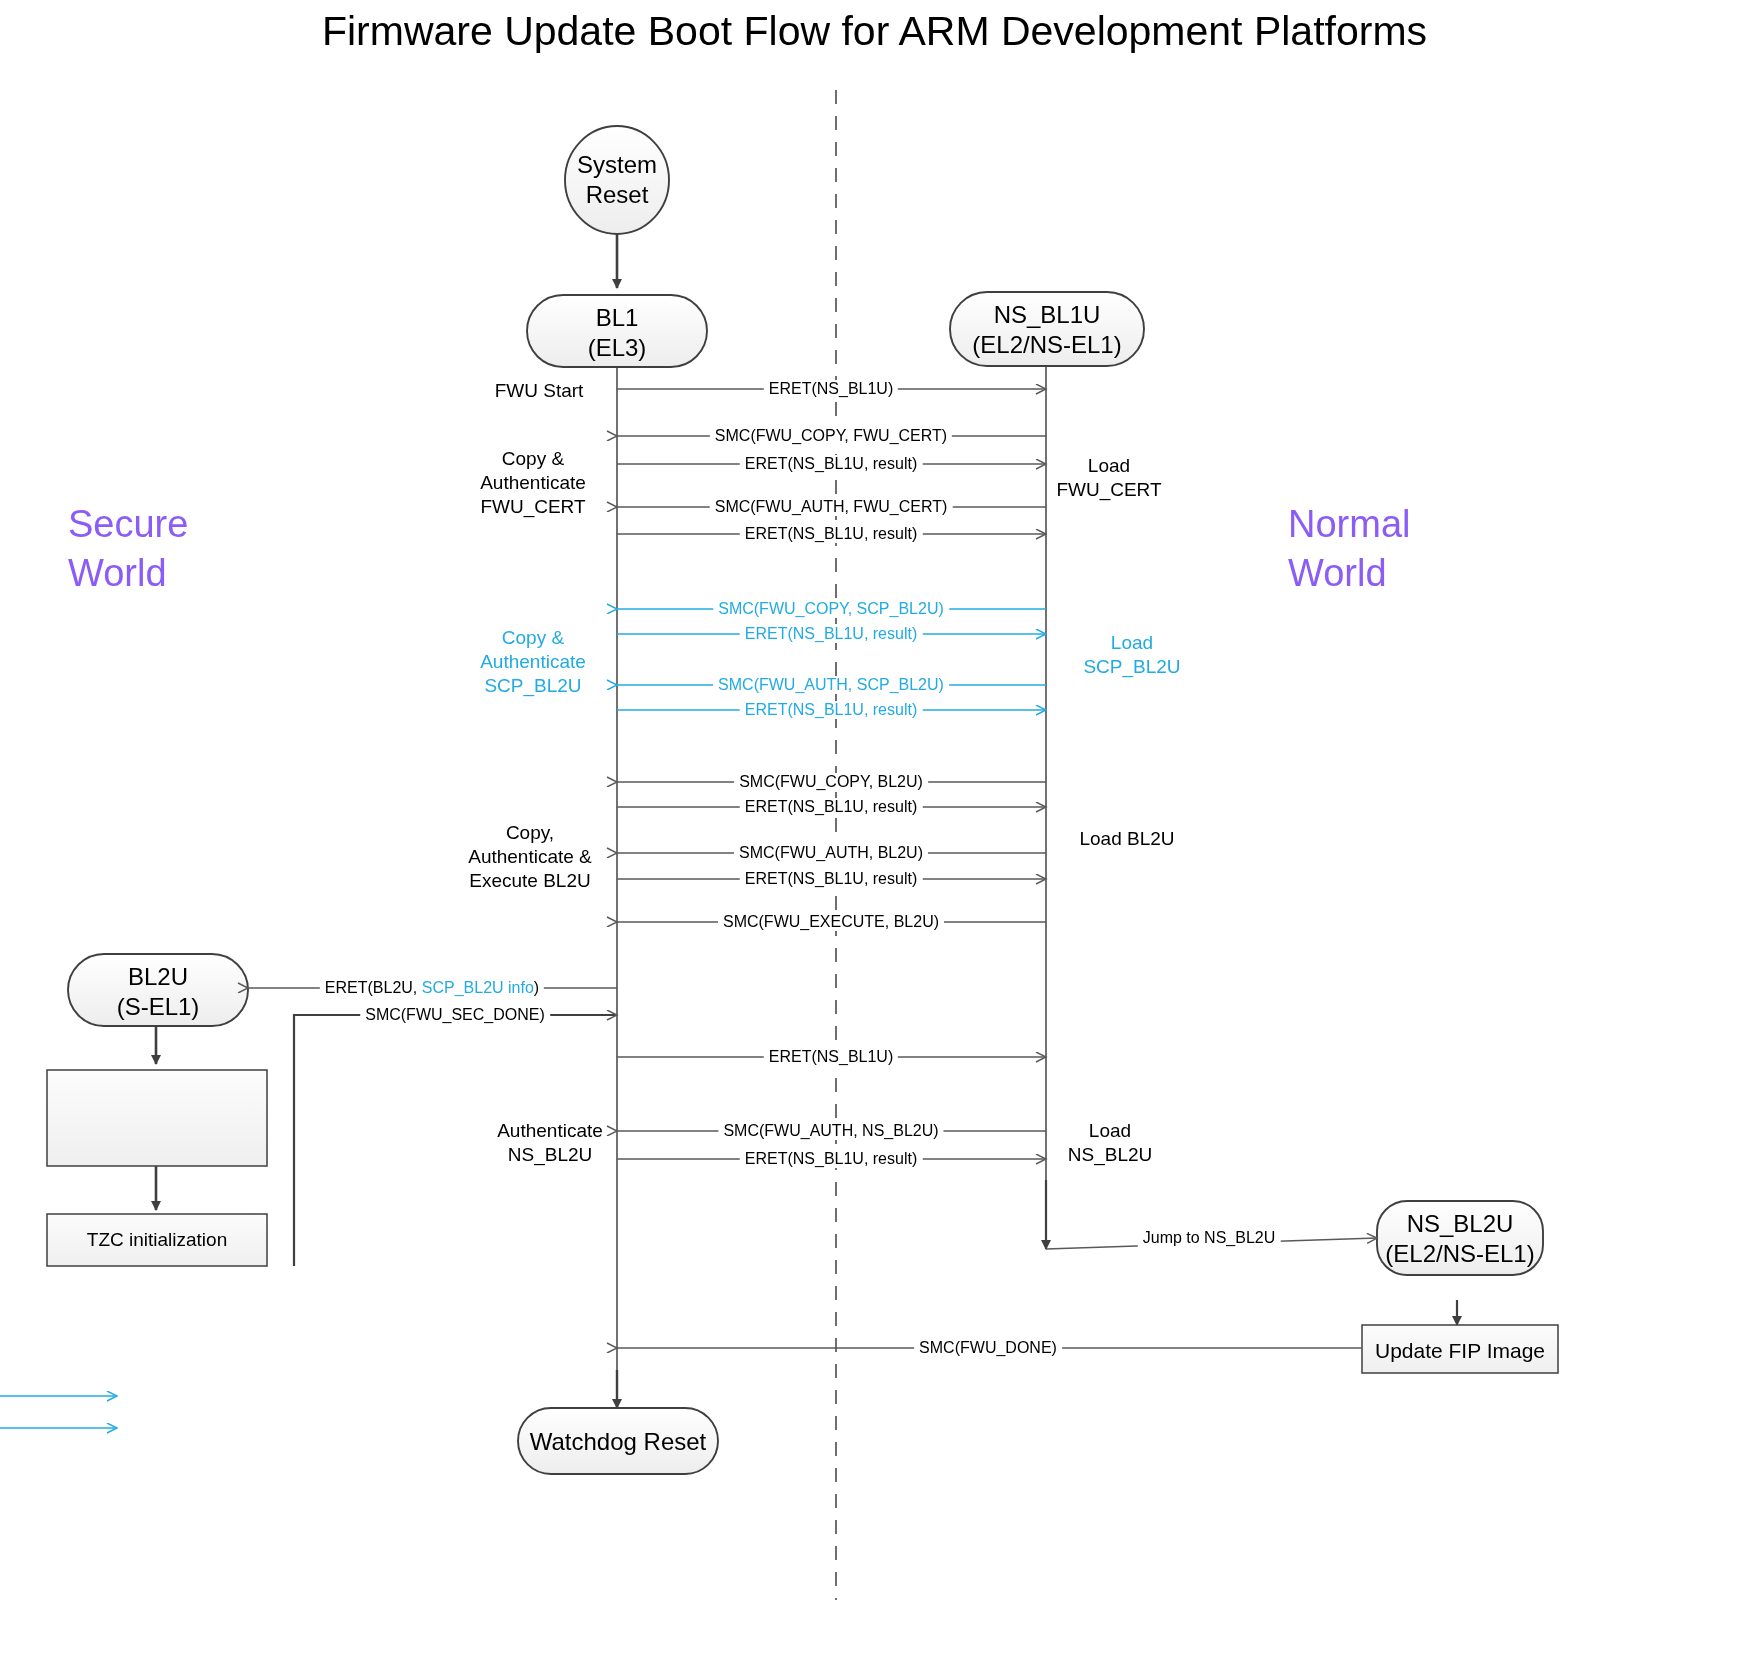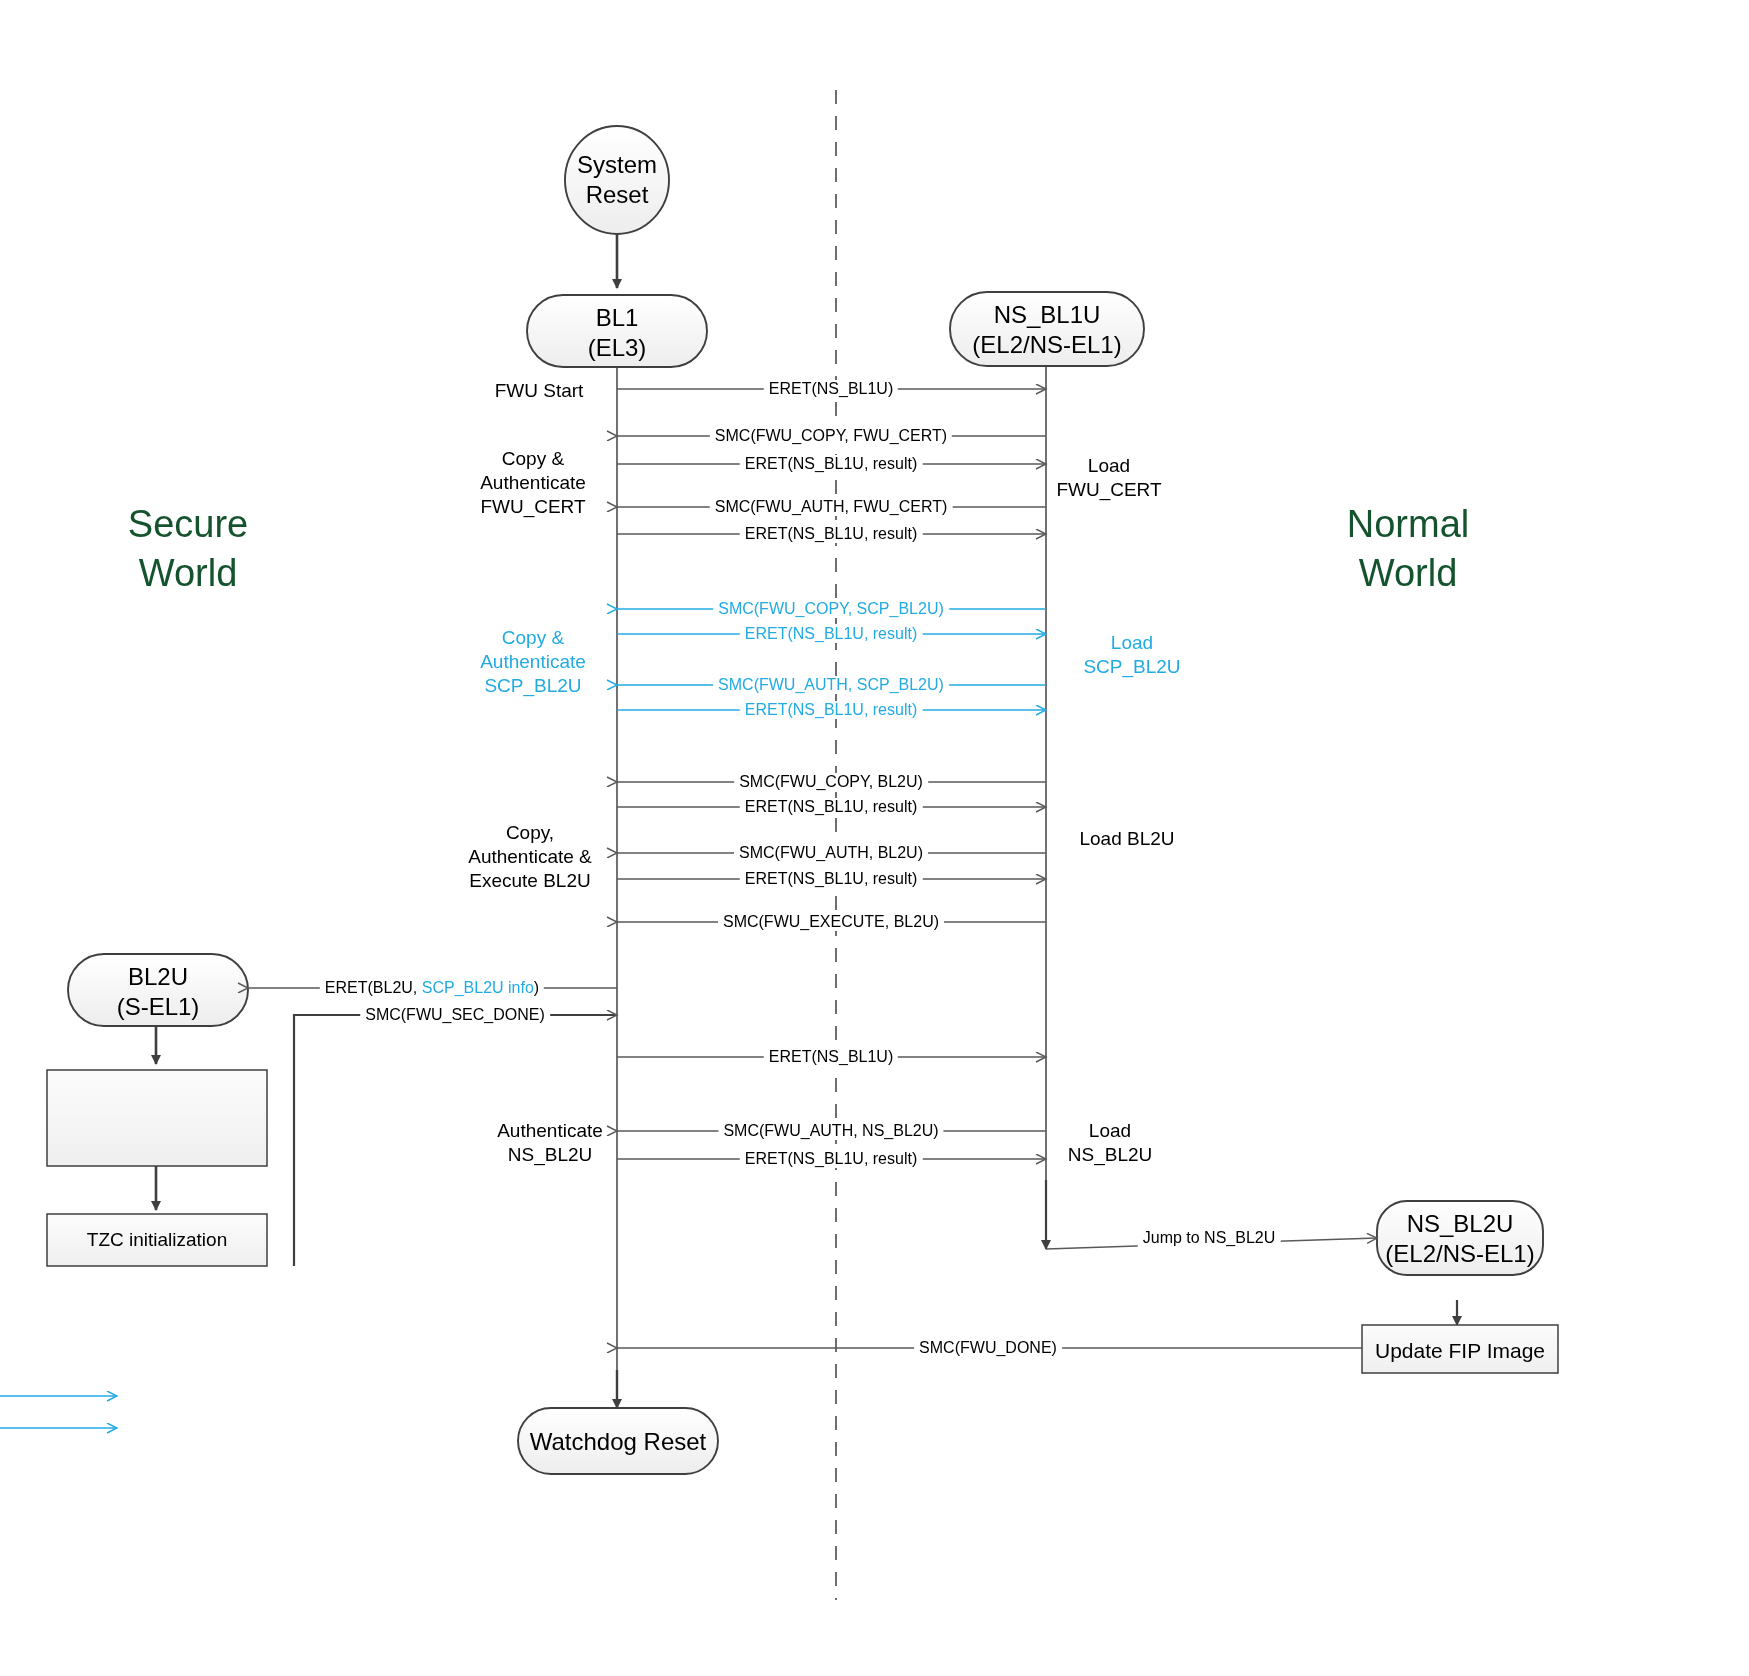--- a/index.html
+++ b/index.html
@@ -33,22 +33,22 @@
     text-align: center;
     font-size: 41px;
     font-family: "Liberation Sans", sans-serif;
     color: #000000;
     letter-spacing: 0px;
   }
   .worldlbl {
     position: absolute;
     font-size: 38px;
     line-height: 1.28;
-    text-align: center;
-    color: #14532d;
+    text-align: left;
+    color: #8b5cf6;
     font-family: "Liberation Sans", sans-serif;
   }
   .nodelbl {
     position: absolute;
     text-align: center;
     font-size: 24px;
     line-height: 1.25;
     color: #000000;
     font-family: "Liberation Sans", sans-serif;
     pointer-events: none;
@@ -198,20 +198,21 @@
     <line x1="617" y1="1159" x2="1046" y2="1159" stroke="#595959" stroke-width="1.5" marker-end="url(#arrOpen)"></line>
 
     <line x1="1046" y1="1249" x2="1377" y2="1238" stroke="#595959" stroke-width="1.5" marker-end="url(#arrOpen)"></line>
 
     <line x1="1362" y1="1348" x2="617" y2="1348" stroke="#595959" stroke-width="1.5" marker-end="url(#arrOpenL)"></line>
 
     <line x1="0" y1="1396" x2="117" y2="1396" stroke="#22ABE3" stroke-width="1.6" marker-end="url(#arrOpenCy)"></line>
     <line x1="0" y1="1428" x2="117" y2="1428" stroke="#22ABE3" stroke-width="1.6" marker-end="url(#arrOpenCy)"></line>
   </svg>
 
+  <div class="title">Firmware Update Boot Flow for ARM Development Platforms</div>
 
   <div class="worldlbl" style="left:68px; top:500px; width:240px; white-space:pre-line;">Secure
 World</div>
   <div class="worldlbl" style="left:1288px; top:500px; width:240px; white-space:pre-line;">Normal
 World</div>
 
   <div class="nodelbl" style="left:547px; top:150px; width:140px;">
     <div>System</div>
     <div>Reset</div>
   </div>

